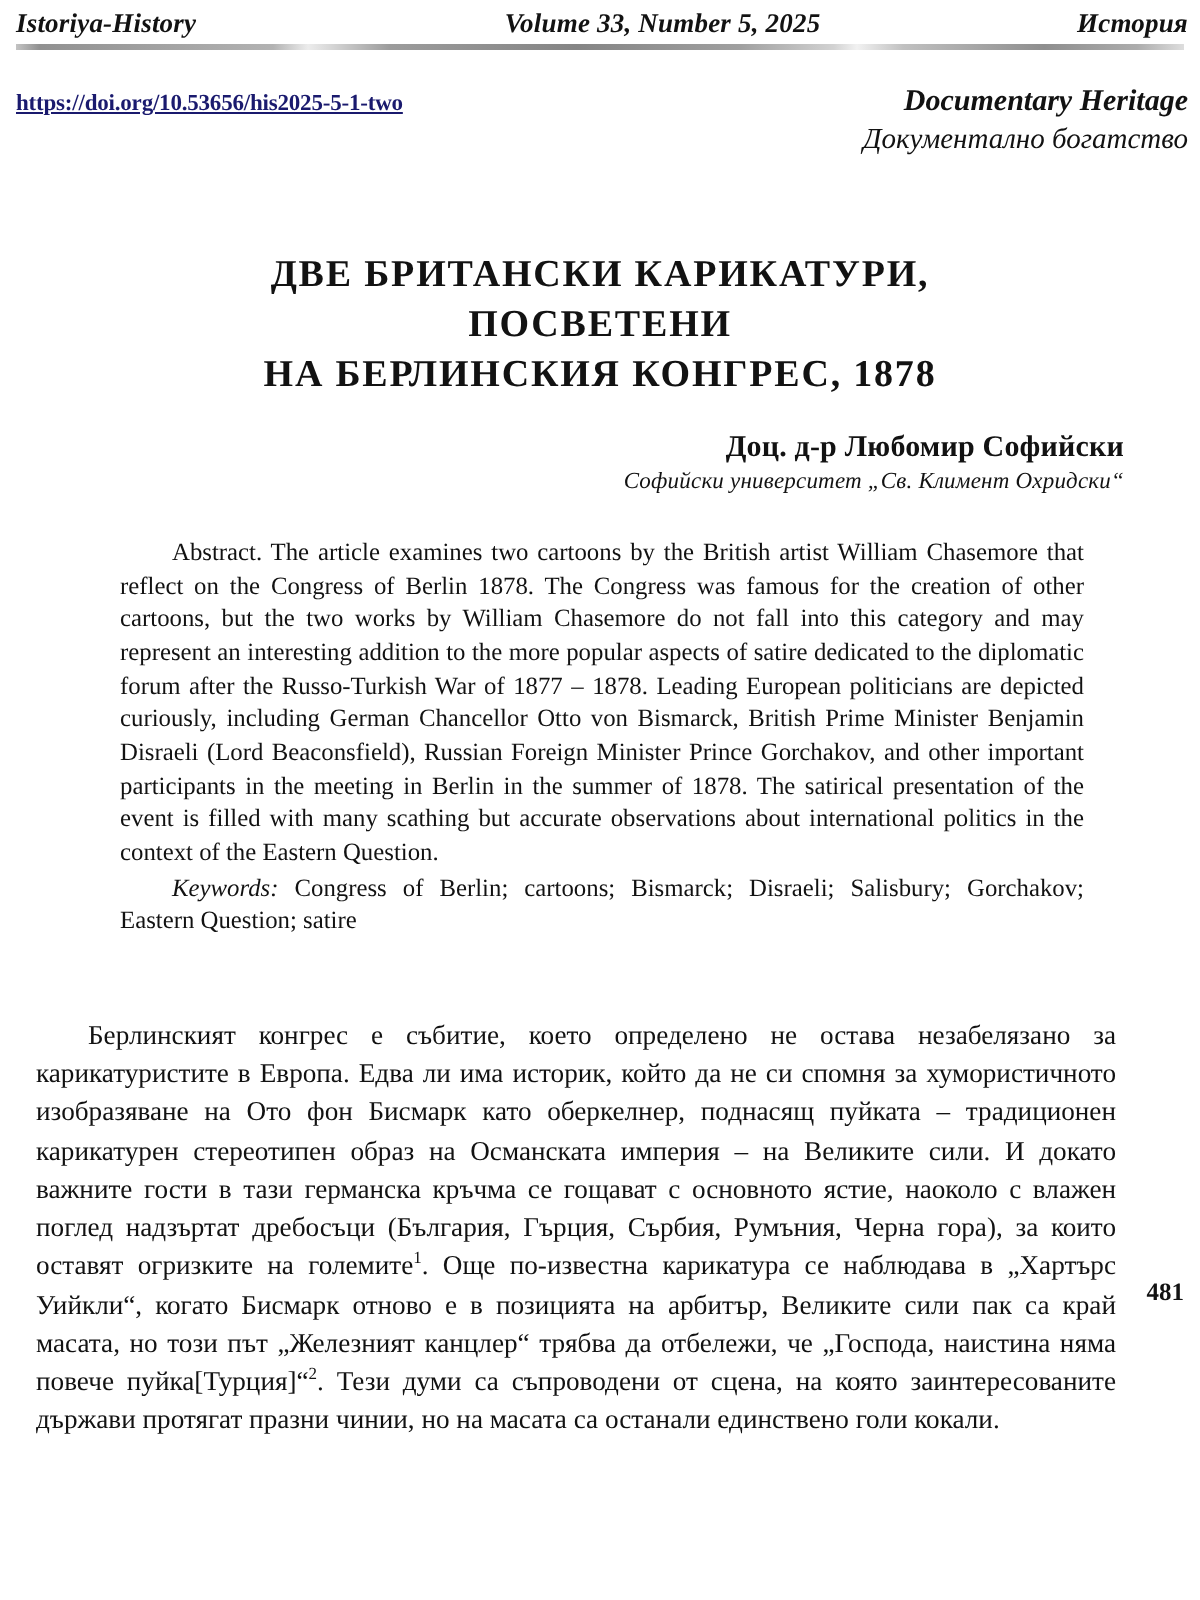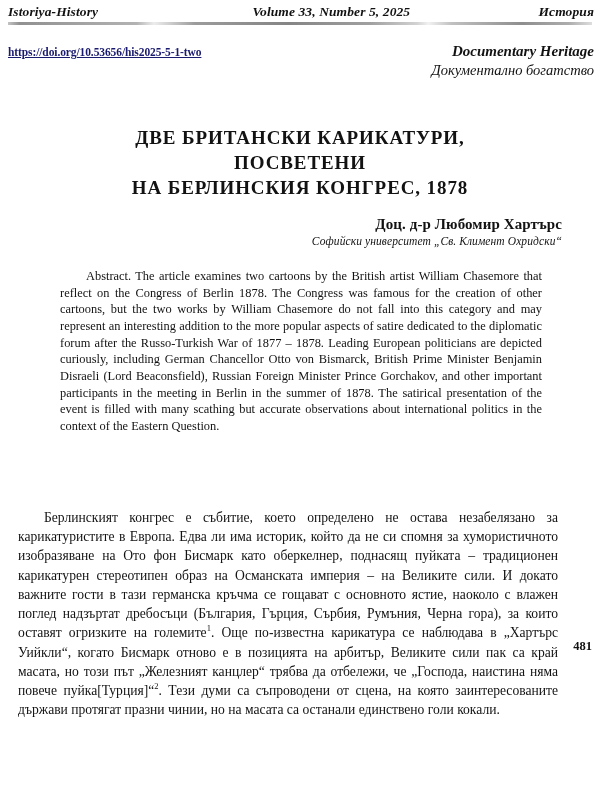--- a/index.html
+++ b/index.html
@@ -182,26 +182,27 @@
     </div>
   </div>
 
   <h1 class="title">
     <div>ДВЕ БРИТАНСКИ КАРИКАТУРИ,</div>
     <div>ПОСВЕТЕНИ</div>
     <div>НА БЕРЛИНСКИЯ КОНГРЕС, 1878</div>
   </h1>
 
   <div class="author-block">
-    <div class="author-name">Доц. д-р Любомир Хартърс</div>
+    <div class="author-name">Доц. д-р Любомир Софийски</div>
     <div class="author-affil">Софийски университет „Св. Климент Охридски“</div>
   </div>
 
   <div class="abstract">
     <p><span class="lead">Abstract.</span><span> The article examines two cartoons by the British artist William Chasemore that reflect on the Congress of Berlin 1878. The Congress was famous for the creation of other cartoons, but the two works by William Chasemore do not fall into this category and may represent an interesting addition to the more popular aspects of satire dedicated to the diplomatic forum after the Russo-Turkish War of 1877 – 1878. Leading European politicians are depicted curiously, including German Chancellor Otto von Bismarck, British Prime Minister Benjamin Disraeli (Lord Beaconsfield), Russian Foreign Minister Prince Gorchakov, and other important participants in the meeting in Berlin in the summer of 1878. The satirical presentation of the event is filled with many scathing but accurate observations about international politics in the context of the Eastern Question.</span></p>
+    <p class="keywords"><span class="kw-label">Keywords:</span><span> Congress of Berlin; cartoons; Bismarck; Disraeli; Salisbury; Gorchakov; Eastern Question; satire</span></p>
   </div>
 
   <div class="body-text">
     <p><span>Берлинският конгрес е събитие, което определено не остава незабелязано за карикатуристите в Европа. Едва ли има историк, който да не си спомня за хумористичното изобразяване на Ото фон Бисмарк като оберкелнер, поднасящ пуйката – традиционен карикатурен стереотипен образ на Османската империя – на Великите сили. И докато важните гости в тази германска кръчма се гощават с основното ястие, наоколо с влажен поглед надзъртат дребосъци (България, Гърция, Сърбия, Румъния, Черна гора), за които оставят огризките на големите</span><sup>1</sup><span>. Още по-известна карикатура се наблюдава в „Хартърс Уийкли“, когато Бисмарк отново е в позицията на арбитър, Великите сили пак са край масата, но този път „Железният канцлер“ трябва да отбележи, че „Господа, наистина няма повече пуйка[Турция]“</span><sup>2</sup><span>. Тези думи са съпроводени от сцена, на която заинтересованите държави протягат празни чинии, но на масата са останали единствено голи кокали.</span></p>
   </div>
 
   <div class="folio">481</div>
 
 </div>
 

